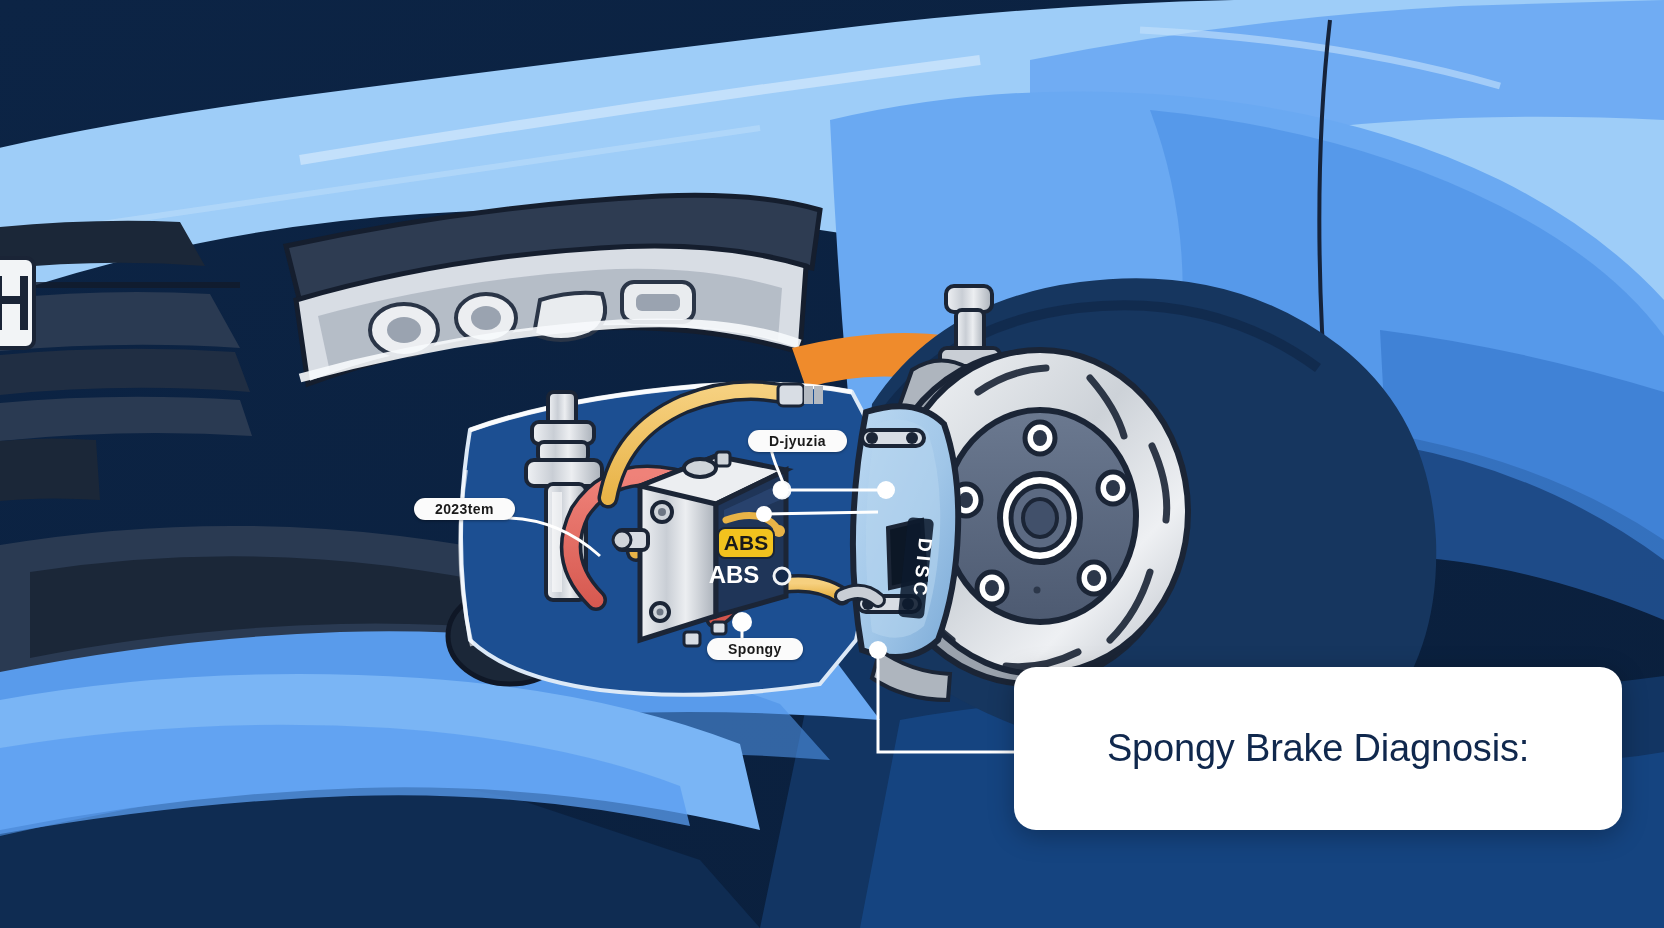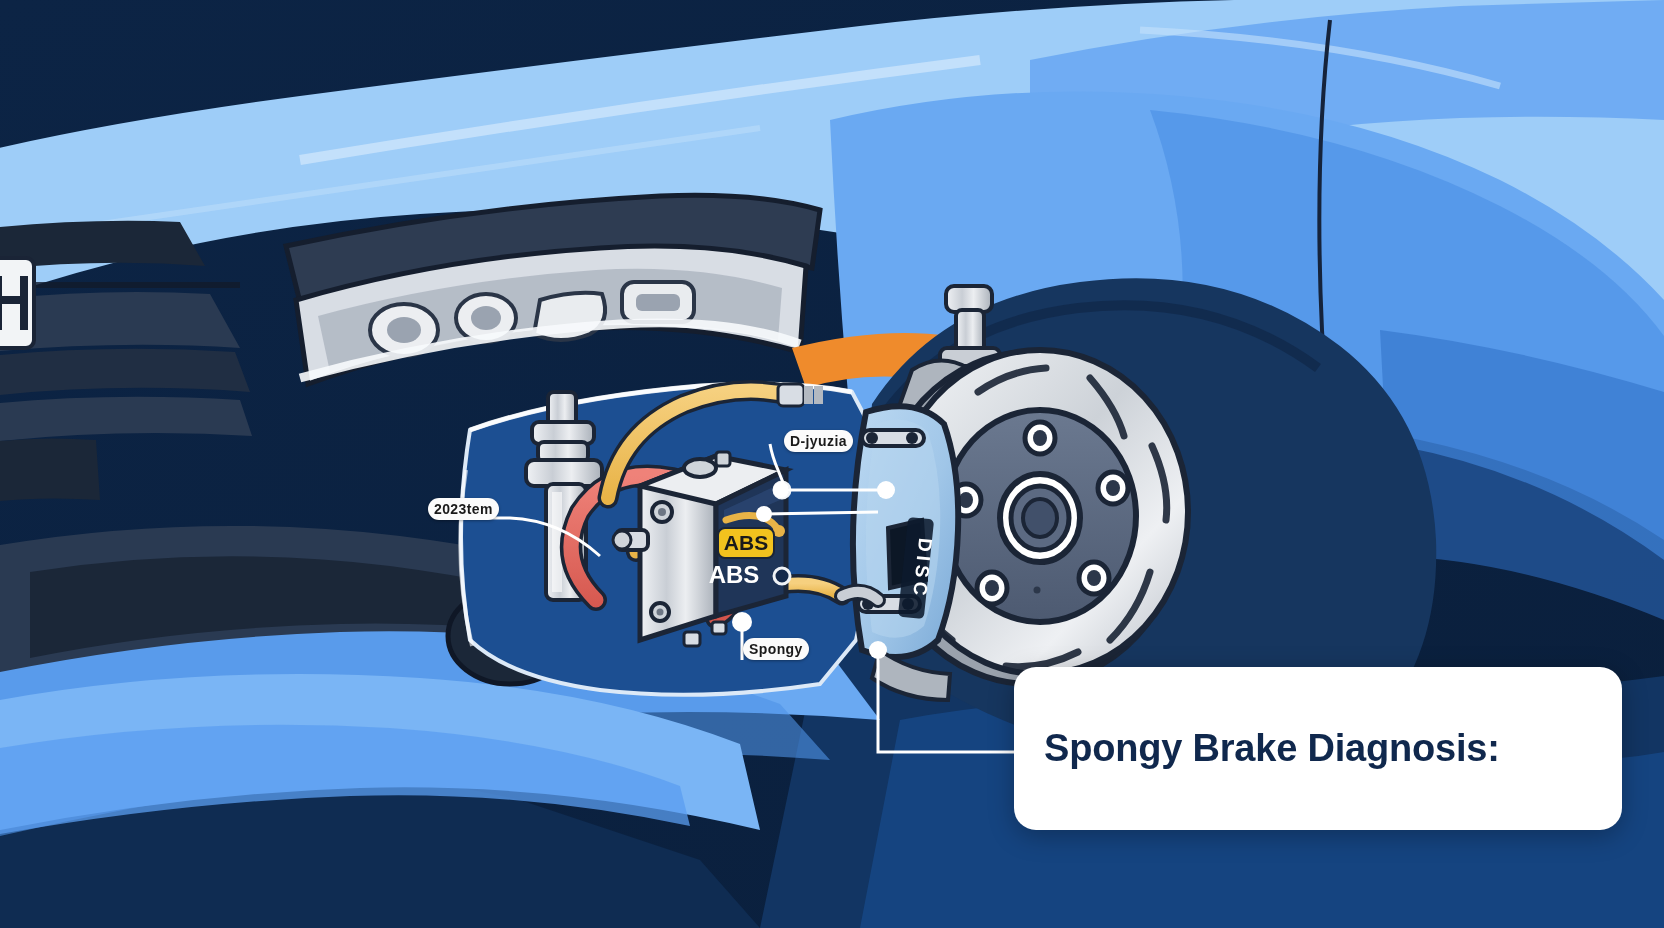--- a/index.html
+++ b/index.html
@@ -9,31 +9,30 @@
   #art{position:absolute;inset:0;width:1664px;height:928px;display:block;}
 
   .title-card{
     position:absolute;left:1014px;top:667px;width:608px;height:163px;
     background:#ffffff;border-radius:22px;
     box-shadow:0 6px 26px rgba(0,0,0,.28);
     display:flex;flex-direction:column;justify-content:center;
     padding:0 30px;box-sizing:border-box;
   }
   .title-card .line{
-    color:#10284d;font-weight:bold;font-size:38px;line-height:1.32;
-    letter-spacing:-.2px;white-space:nowrap;
+    color:#10284d;font-weight:normal;font-size:38px;line-height:1.32;
+    letter-spacing:-.2px;white-space:nowrap;text-align:center;
   }
   .callout{
     position:absolute;background:#fbfbfb;border-radius:11px;
-    padding:3px 6px;font-size:14px;font-weight:bold;color:#1a1a1a;
+    padding:3px 21px;font-size:14px;font-weight:bold;color:#1a1a1a;
     letter-spacing:.4px;white-space:nowrap;
     box-shadow:0 1px 3px rgba(0,0,0,.35);
-    margin-left:36px;
   }
-  #cal-system{left:392px;top:498px;}
+  #cal-system{left:414px;top:498px;}
   #cal-hydraulic{left:748px;top:430px;}
   #cal-bleed{left:707px;top:638px;}
 </style>
 </head>
 <body>
 
 <div id="stage">
 
   <svg id="art" viewBox="0 0 1664 928" preserveAspectRatio="none">
     <defs>

